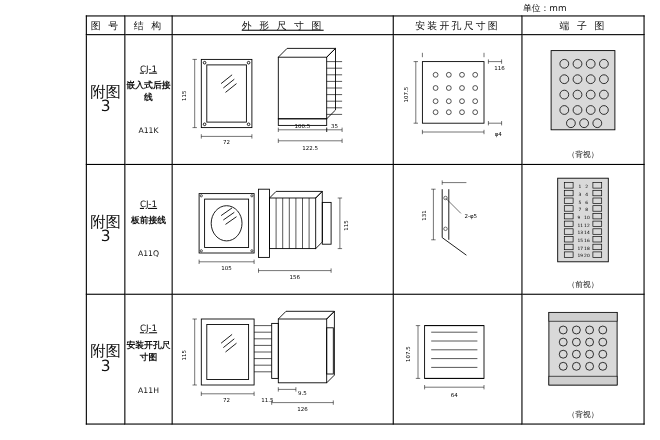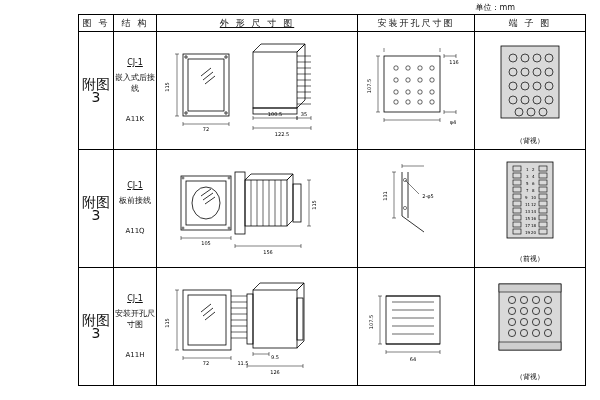--- a/index.html
+++ b/index.html
@@ -10,21 +10,21 @@
   table.main th, table.main td{border:1px solid #000;padding:0;vertical-align:middle;text-align:center;}
   table.main thead th{height:16px;font-weight:normal;font-size:9px;letter-spacing:2px;}
   .col-no{width:34px;}
   .col-struct{width:42px;margin-top:16px;}
   .col-outline{width:200px;text-decoration:underline;}
   .col-mount{width:116px;}
   .col-term{width:110px;}
   .cellno{font-size:14px;line-height:13px;}
   .struct{font-size:8px;line-height:11px;}
   .struct .model{display:block;margin-bottom:4px;text-decoration:underline;}
-  .struct .vtext{display:block;letter-spacing:0px;}
+  .struct .vtext{display:block;letter-spacing:0px;font-weight:bold;}
   .struct .code{display:block;margin-top:20px;font-size:7px;}
   .drawcell{position:relative;height:100%;}
   svg{display:block;}
   .caption{position:absolute;bottom:3px;left:0;right:0;font-size:7px;}
   .row{height:117px;}
 </style>
 </head>
 <body>
 
 <div class="sheet">

